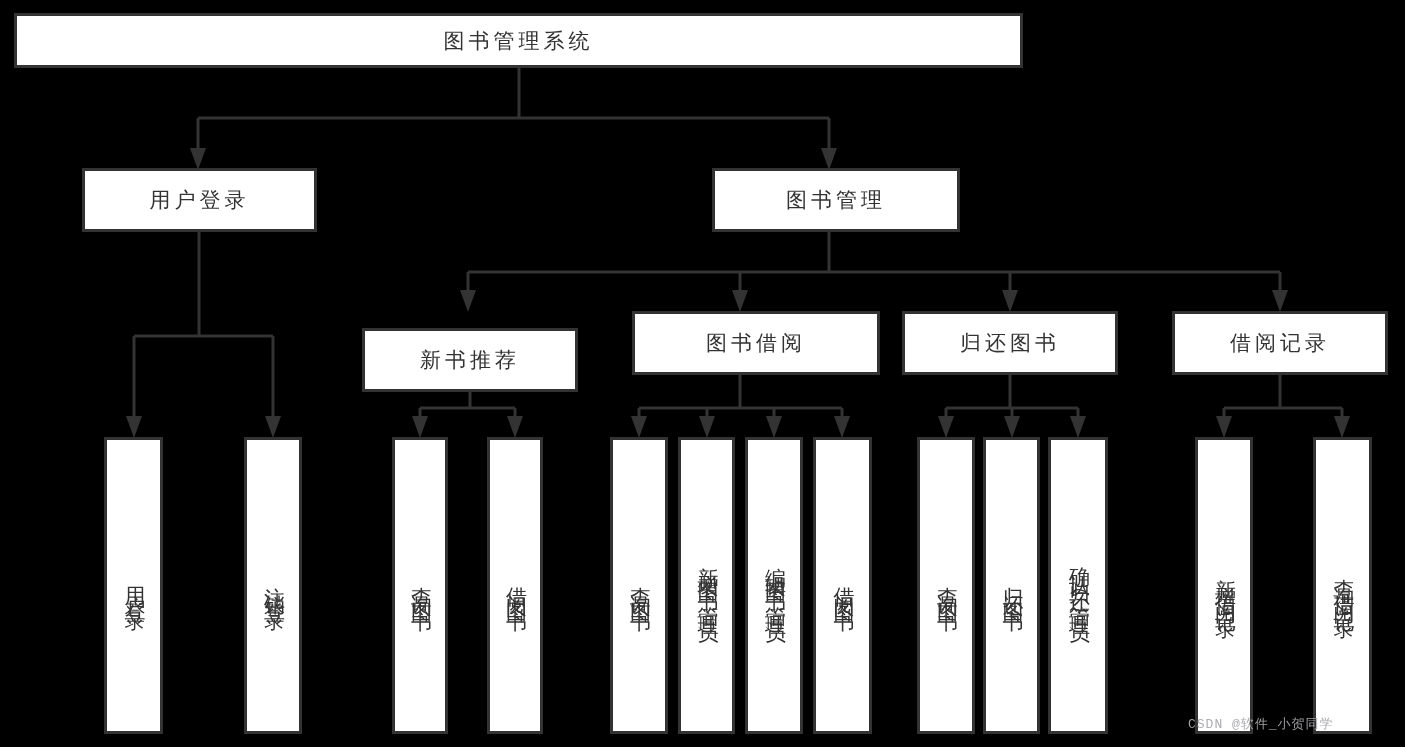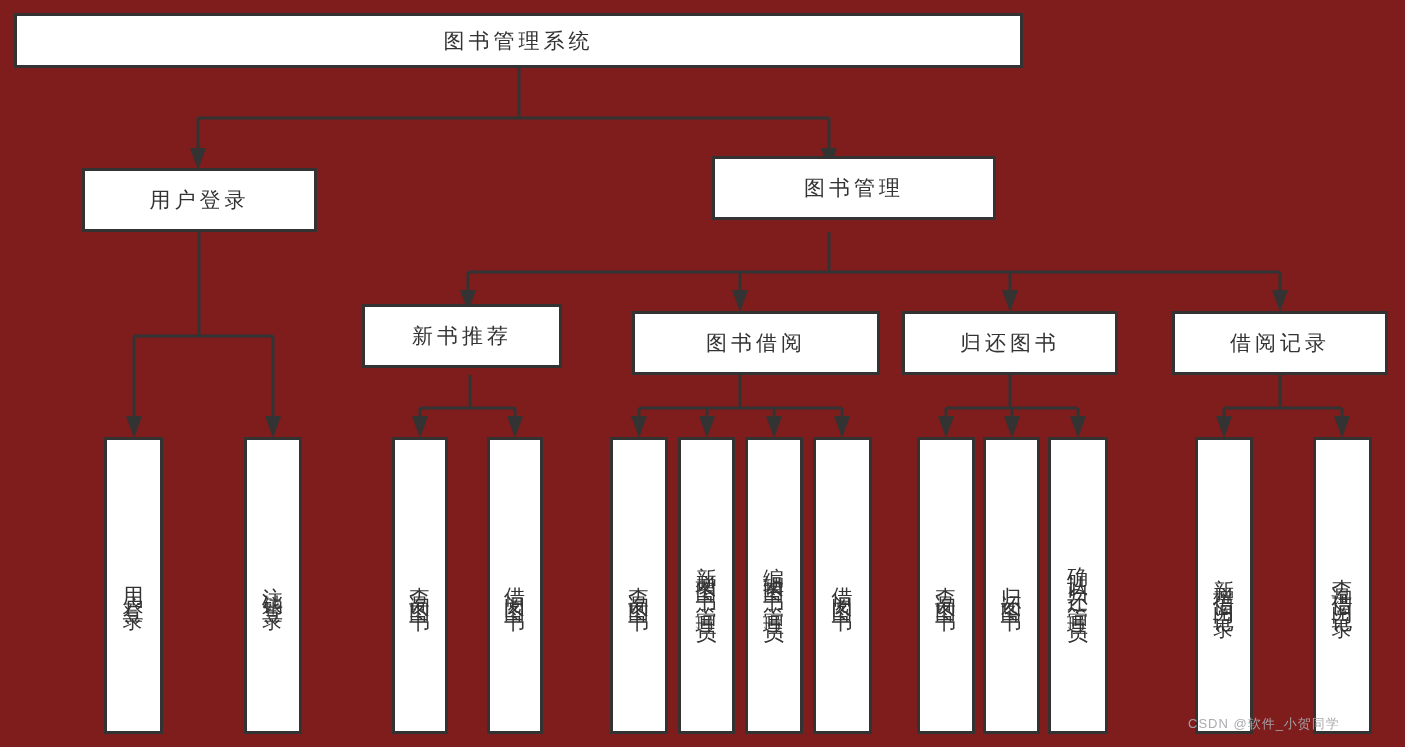--- a/index.html
+++ b/index.html
@@ -1,19 +1,19 @@
 <!DOCTYPE html>
 <html><head>
 <meta charset="utf-8">
 <style>
   html,body { margin:0; padding:0; background:#ffffff; }
   .canvas {
-    position:relative; width:1405px; height:747px; background:#7f1d1d;
+    position:relative; width:1405px; height:747px; background:#000000;
     overflow:hidden;
-    font-family:Liberation Sans, sans-serif;
+    font-family:Liberation Mono, monospace;
   }
   .connectors { position:absolute; left:0; top:0; width:1405px; height:747px; }
   .box {
     position:absolute; box-sizing:border-box;
     border:3px solid #333333; background:#ffffff;
     display:flex; align-items:center; justify-content:center;
   }
   .hlabel {
     font-size:21px; letter-spacing:4px; color:#333333; white-space:nowrap;
   }
@@ -82,25 +82,25 @@
     </g>
   </svg>
 
   <div class="box" style="left:14px;top:13px;width:1009px;height:55px">
     <span class="hlabel">图书管理系统</span>
   </div>
 
   <div class="box" style="left:82px;top:168px;width:235px;height:64px">
     <span class="hlabel">用户登录</span>
   </div>
-  <div class="box" style="left:712px;top:156px;width:284px;height:64px">
+  <div class="box" style="left:712px;top:168px;width:248px;height:64px">
     <span class="hlabel">图书管理</span>
   </div>
 
-  <div class="box" style="left:362px;top:304px;width:200px;height:64px">
+  <div class="box" style="left:362px;top:328px;width:216px;height:64px">
     <span class="hlabel">新书推荐</span>
   </div>
   <div class="box" style="left:632px;top:311px;width:248px;height:64px">
     <span class="hlabel">图书借阅</span>
   </div>
   <div class="box" style="left:902px;top:311px;width:216px;height:64px">
     <span class="hlabel">归还图书</span>
   </div>
   <div class="box" style="left:1172px;top:311px;width:216px;height:64px">
     <span class="hlabel">借阅记录</span>

